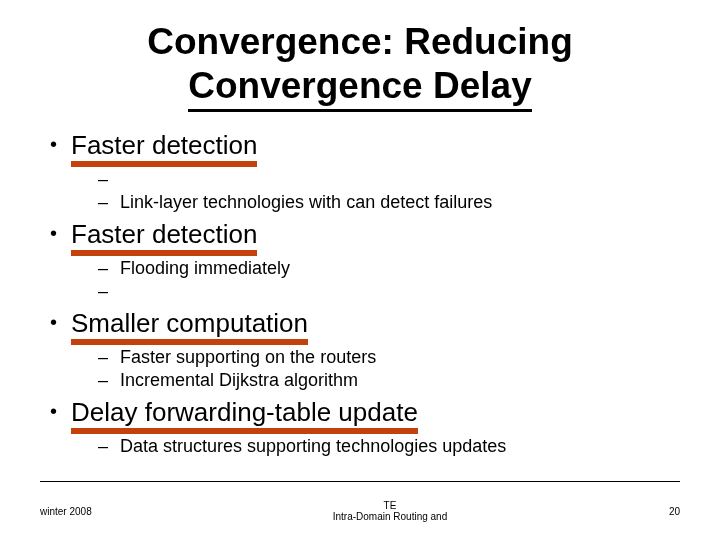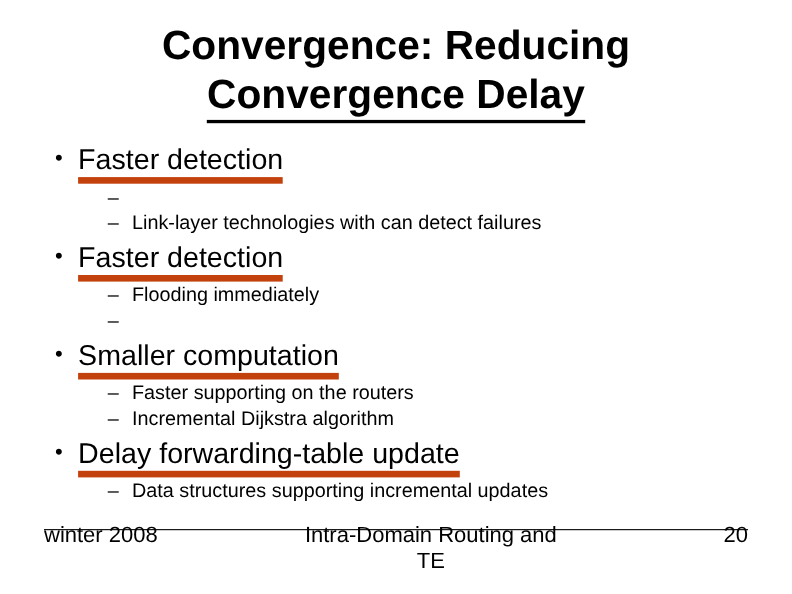--- a/index.html
+++ b/index.html
@@ -6,21 +6,21 @@
     body { width: 720px; height: 540px; background: #fff; font-family: "Comic Sans MS", cursive, sans-serif; color: #000; position: relative; }
     .slide { padding: 20px 40px 0 40px; }
     .title { text-align: center; font-size: 37px; font-weight: bold; line-height: 1.2; margin-bottom: 18px; }
     .title-underline { border-bottom: 3px solid #000000; display: inline-block; }
     .content { padding-left: 10px; }
     .bullet-main { font-size: 26px; font-weight: normal; margin-top: 6px; margin-bottom: 2px; display: flex; align-items: flex-start; }
     .bullet-main .dot { margin-right: 14px; font-size: 20px; line-height: 1.4; }
     .bullet-main .text { border-bottom: 6px solid #c2410c; }
     .sub-bullet { font-size: 18px; margin-left: 48px; margin-top: 2px; display: flex; align-items: flex-start; }
     .sub-bullet .dash { margin-right: 12px; }
-    .footer { position: absolute; bottom: 18px; left: 0; right: 0; display: flex; justify-content: space-between; align-items: flex-start; padding: 0 40px; font-size: 20px; font-family: Arial, sans-serif; }
+    .footer { position: absolute; bottom: 18px; left: 0; right: 0; display: flex; justify-content: space-between; align-items: center; padding: 0 40px; font-size: 10px; font-family: Arial, sans-serif; }
     .footer-center { text-align: center; flex: 1; }
     .footer-left { min-width: 100px; }
     .footer-right { min-width: 40px; text-align: right; }
     .footer-hr { border-top: 1px solid #000; margin: 0 40px 6px 40px; position: absolute; bottom: 52px; left: 0; right: 0; }
   </style>
 </head>
 <body>
 
 <div class="slide">
   <div class="title">
@@ -66,27 +66,27 @@
         <span class="dash">–</span>
         <span>Incremental Dijkstra algorithm</span>
       </div>
 
     <div class="bullet-main">
       <span class="dot">•</span>
       <span class="text">Delay forwarding-table update</span>
     </div>
     <div class="sub-bullet">
         <span class="dash">–</span>
-        <span>Data structures supporting incremental updates</span>
+        <span>Data structures supporting technologies updates</span>
       </div>
 
   </div>
 </div>
 
 <div class="footer-hr"></div>
 <div class="footer">
   <div class="footer-left">winter 2008</div>
   <div class="footer-center">
+    <div>TE</div>
     <div>Intra-Domain Routing and</div>
-    <div>TE</div>
   </div>
   <div class="footer-right">20</div>
 </div>
 
 </body></html>

